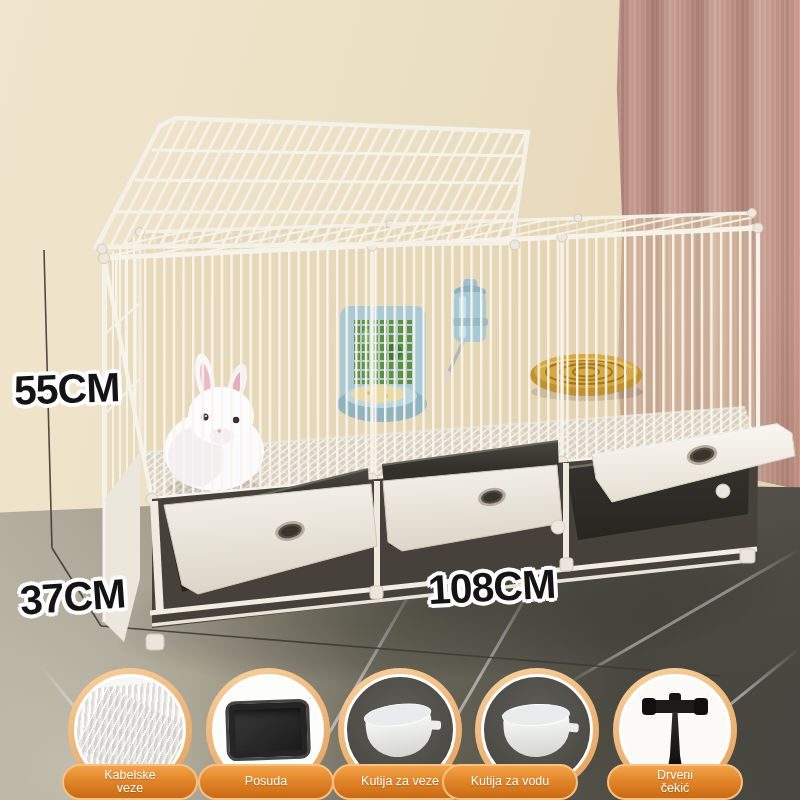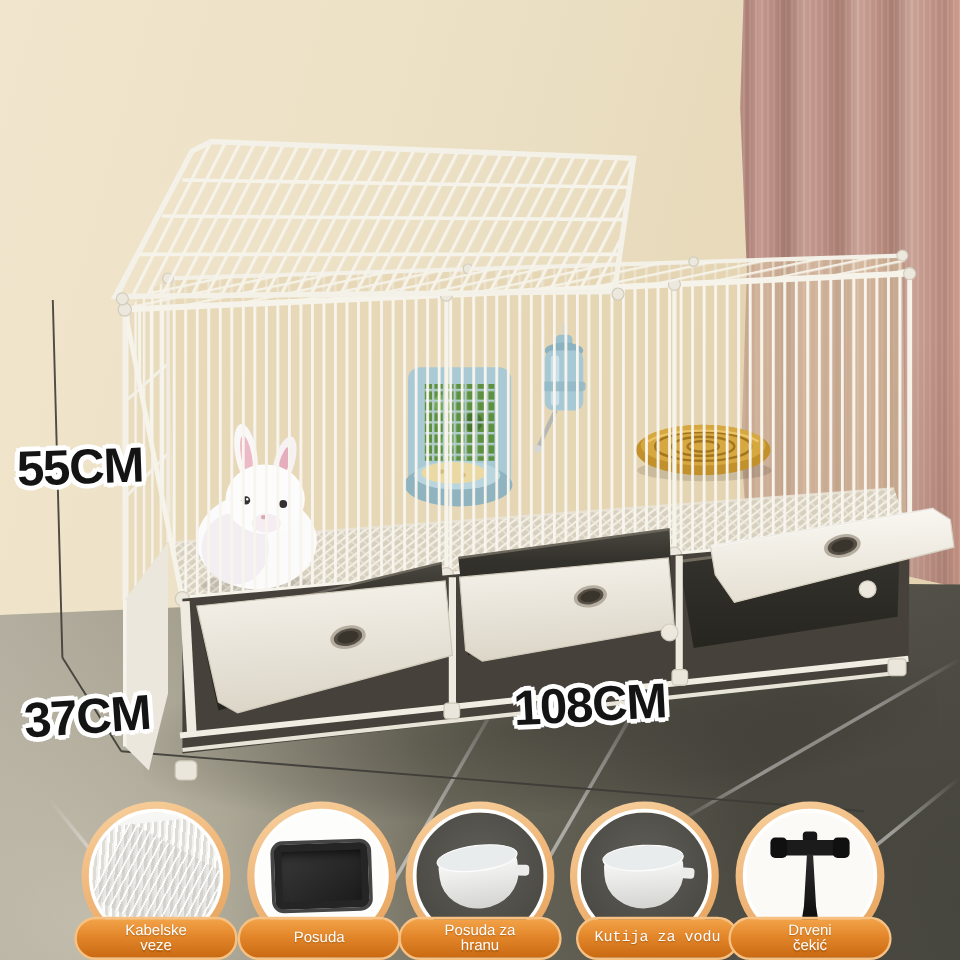--- a/index.html
+++ b/index.html
@@ -371,22 +371,22 @@
     </div>
   </div>
 
   <div class="pill pw72" style="left:62px;">
       <span>Kabelske veze</span>
     </div>
   <div class="pill" style="left:198px;">
       <span>Posuda</span>
     </div>
   <div class="pill pw82" style="left:332px;">
-      <span>Posuda za hranu</span>
-    </div>
-  <div class="pill" style="left:480px;font-family:Liberation Mono, monospace;">
+      <span>Kutija za veze</span>
+    </div>
+  <div class="pill" style="left:442px;">
       <span>Kutija za vodu</span>
     </div>
   <div class="pill pw60" style="left:607px;">
       <span>Drveni čekić</span>
     </div>
 
 </div>
 
 </body></html>

